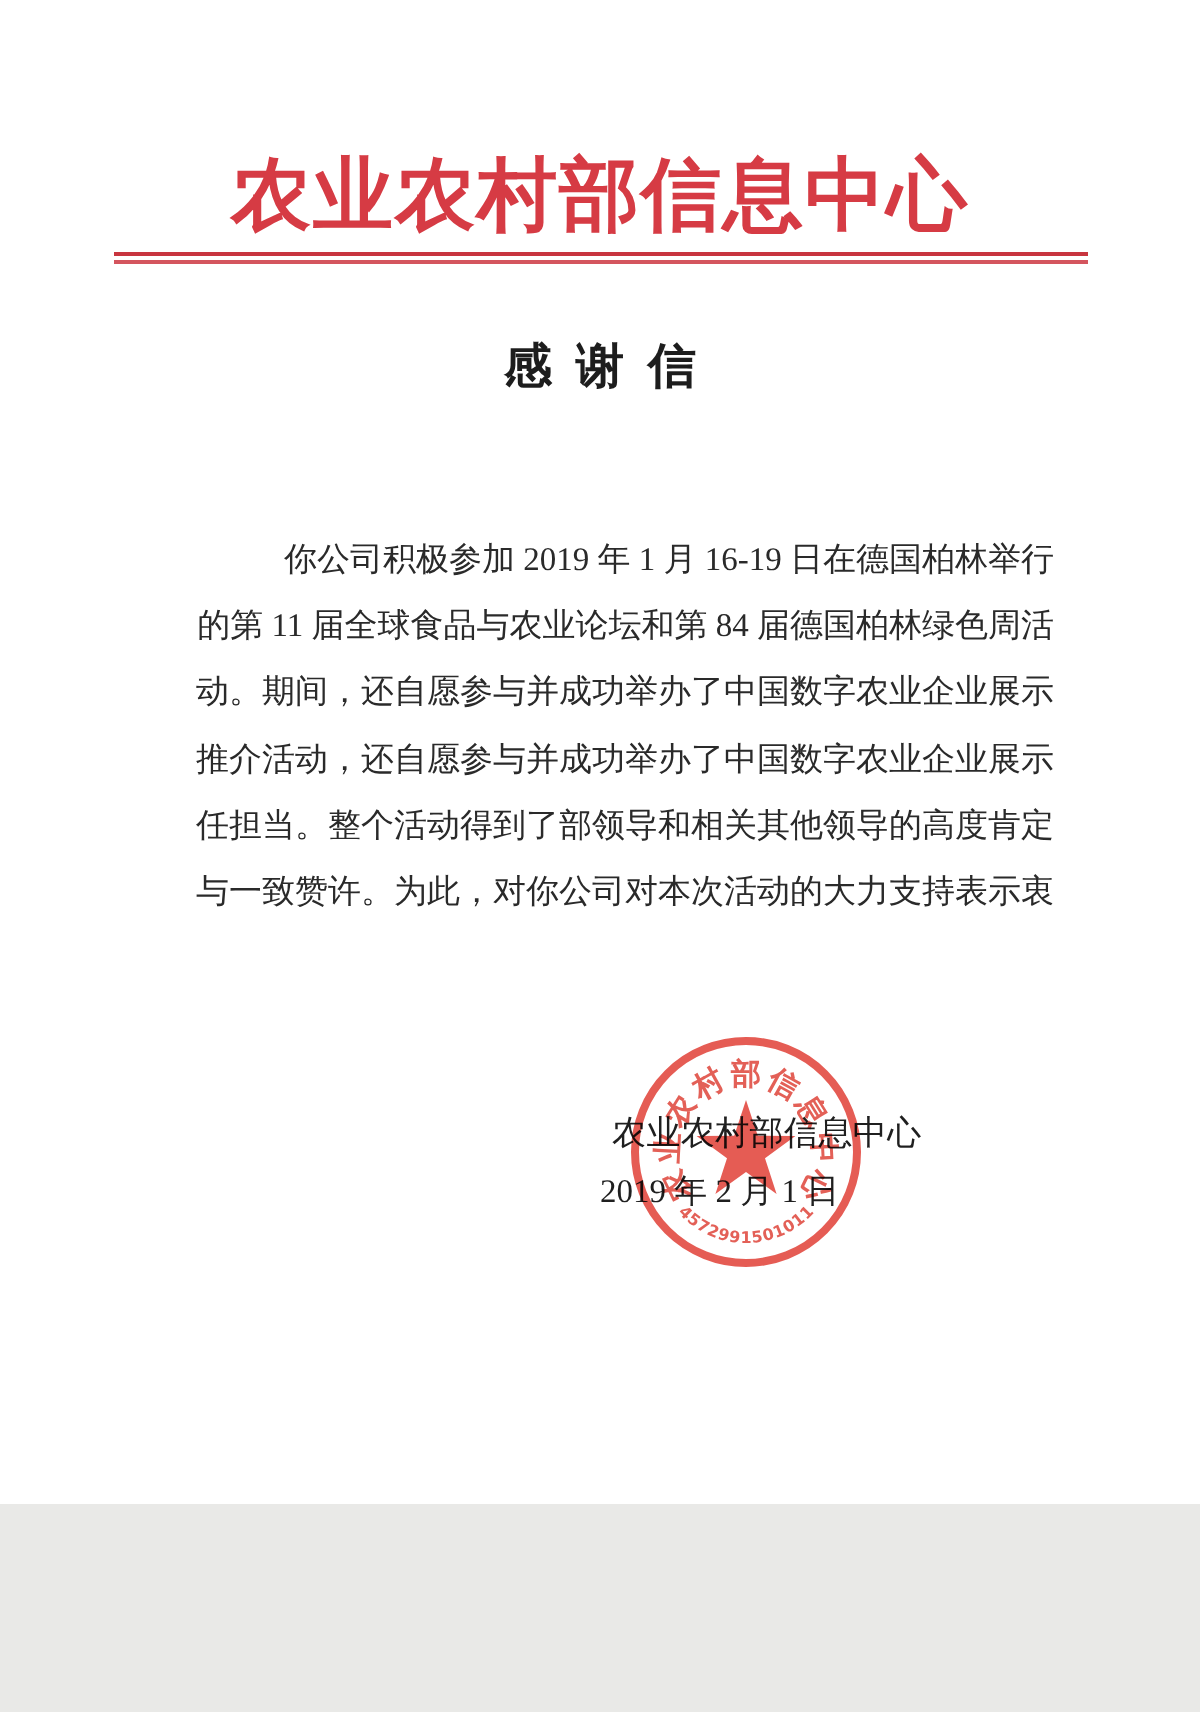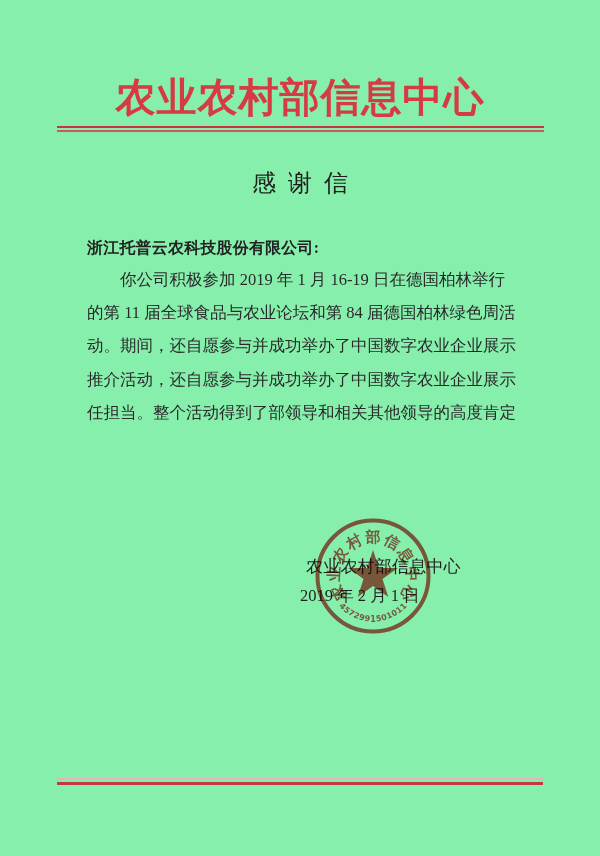--- a/index.html
+++ b/index.html
@@ -1,20 +1,20 @@
 <!DOCTYPE html>
 <html><head>
 <meta charset="utf-8">
 <style>
   html,body{margin:0;padding:0;background:#e9e9e7;}
   .page{
     position:relative;
-    width:600px;height:856px;
+    width:600px;height:752px;
     margin:0 auto;
-    background:#86efac;
+    background:#ffffff;
     overflow:hidden;
     font-family:"Liberation Serif","DejaVu Serif",serif;
     color:#262626;
   }
   .letterhead{
     position:absolute;left:0;top:70px;width:600px;
     text-align:center;
     font-size:40px;font-weight:700;
     letter-spacing:1px;
     color:#d63b44;
@@ -26,34 +26,34 @@
     border-bottom:2px solid #d4555e;
   }
   .rule-bottom{
     position:absolute;left:57px;top:778px;width:486px;height:2px;
     border-top:2px solid #e9b4b7;
     border-bottom:3px solid #c43941;
   }
   .letter-title{
     position:absolute;left:0;top:167px;width:600px;
     text-align:center;
-    font-size:24px;font-weight:400;color:#1d1d1d;
+    font-size:24px;font-weight:700;color:#1d1d1d;
     letter-spacing:12px;padding-left:12px;box-sizing:border-box;
     white-space:nowrap;
   }
   .salutation{
     position:absolute;left:87px;top:238px;
     font-size:15.8px;font-weight:700;color:#222;
     letter-spacing:.4px;white-space:nowrap;
   }
   .body-text{
     position:absolute;left:87px;top:263px;width:440px;
     font-size:16.5px;line-height:33.2px;color:#2a2a2a;
   }
-  .body-text .line{white-space:nowrap;}
+  .body-text .line{white-space:nowrap;text-align:right;}
   .body-text .line:first-child{text-indent:33px;}
   .sign-org{
     position:absolute;left:306px;top:555px;
     font-size:17px;color:#1f1f1f;letter-spacing:.2px;white-space:nowrap;
   }
   .sign-date{
     position:absolute;left:300px;top:585px;
     font-size:16.5px;color:#1f1f1f;white-space:nowrap;
   }
   .seal{
@@ -75,28 +75,28 @@
 <body>
 
 <div class="page">
 
   <div class="letterhead">农业农村部信息中心</div>
 
   <div class="rule-top"></div>
 
   <div class="letter-title">感谢信</div>
 
-  <div class="salutation">浙江托普云农科技股份有限公司:</div>
 
   <div class="body-text">
       <div class="line">你公司积极参加 2019 年 1 月 16-19 日在德国柏林举行</div>
       <div class="line">的第 11 届全球食品与农业论坛和第 84 届德国柏林绿色周活</div>
       <div class="line">动。期间，还自愿参与并成功举办了中国数字农业企业展示</div>
       <div class="line">推介活动，还自愿参与并成功举办了中国数字农业企业展示</div>
       <div class="line">任担当。整个活动得到了部领导和相关其他领导的高度肯定</div>
+      <div class="line">与一致赞许。为此，对你公司对本次活动的大力支持表示衷</div>
     </div>
 
   <div class="sign-org">农业农村部信息中心</div>
 
   <div class="sign-date">2019 年 2 月 1 日</div>
 
   <svg class="seal" viewBox="0 0 130 130" xmlns="http://www.w3.org/2000/svg">
     <circle class="seal-ring" cx="65" cy="65" r="55.5"></circle>
     <path class="seal-star" d="M65,39 L70.9,56.9 L89.7,57 L74.5,68.1 L80.3,86 L65,75 L49.7,86 L55.5,68.1 L40.3,57 L59.1,56.9 Z"></path>
   <text x="65" y="31" transform="rotate(-116 65 65)" class="seal-char">农</text>

